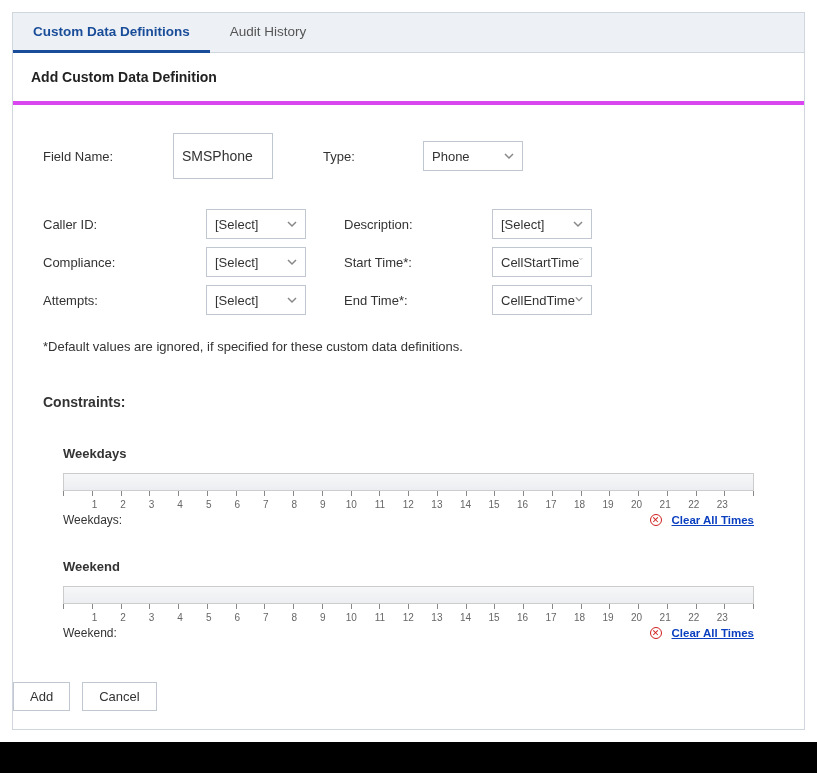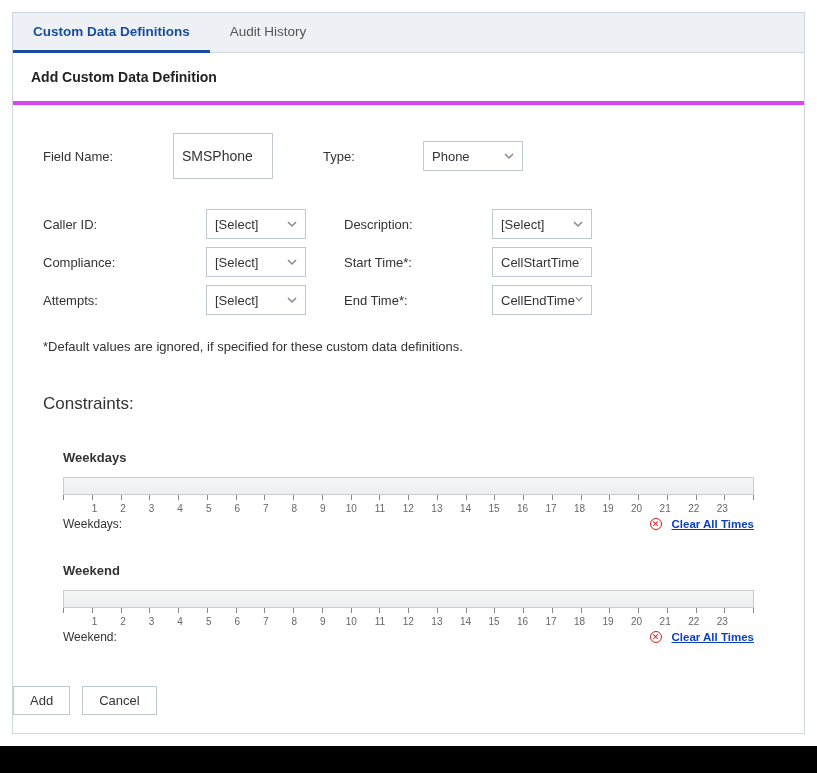--- a/index.html
+++ b/index.html
@@ -92,22 +92,22 @@
     width: 10px; height: 10px;
     display: inline-block;
   }
   .chev svg { display: block; }
   .note {
     font-size: 13px;
     color: #333;
     margin: 10px 0 40px 0;
   }
   .constraints-title {
-    font-size: 17px;
-    font-weight: 400;
+    font-size: 14px;
+    font-weight: 700;
     margin-bottom: 36px;
   }
   .section {
     padding: 0 20px 20px 20px;
   }
   .section-title {
     font-size: 13px;
     font-weight: 700;
     margin: 12px 0 12px 0;
   }

